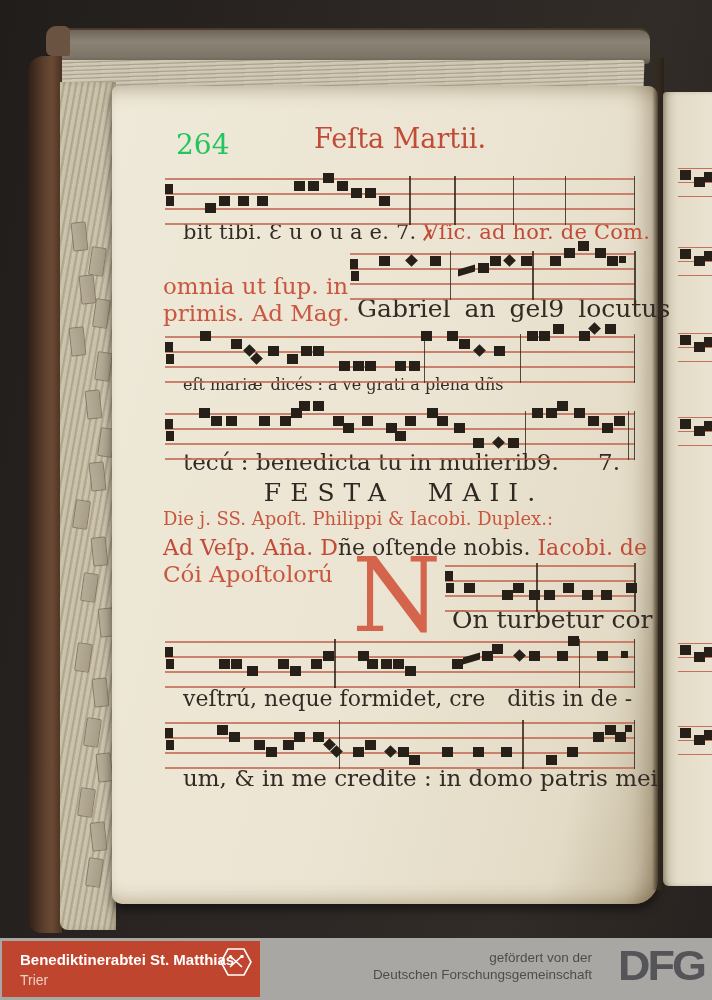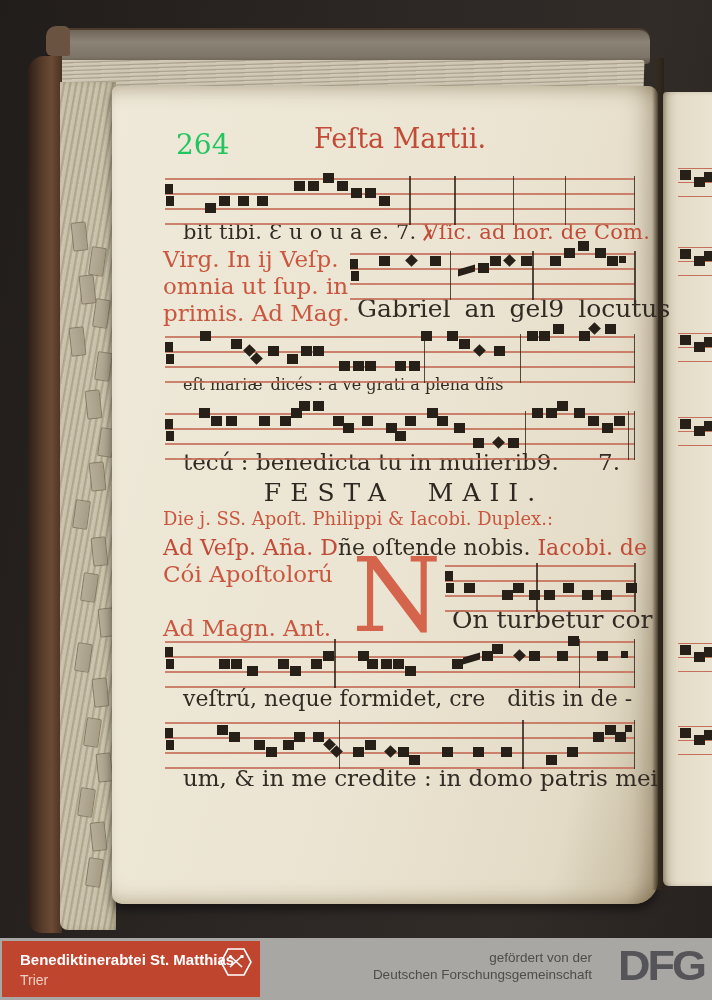--- a/index.html
+++ b/index.html
@@ -149,32 +149,30 @@
       <div class="cluster-line" style="left: 678px; top: 740px; width: 34px;"></div>
       <div class="cluster-line" style="left: 678px; top: 754px; width: 34px;"></div>
       <div class="neume sq" style="left: 680px; top: 728px;"></div>
       <div class="neume sq" style="left: 694px; top: 735px;"></div>
       <div class="neume sq" style="left: 704px; top: 730px;"></div>
     </div>
 
   <div class="txt" id="page-number">264</div>
   <div class="txt red" id="header-festa">Feſta Martii.</div>
   <div class="txt" id="line1"><span class="ink">bit tibi. Ɛ u o u a e. 7. </span><span class="red versicle">V</span><span class="red">ſic. ad hor. de Com.</span></div>
-  <div class="txt rubric" id="rubric1-0">Virg. In ij Veſp.</div>
   <div class="txt rubric" id="rubric1-2">primis. Ad Mag.</div>
   <div class="txt rubric" id="rubric1-1">omnia ut ſup. in</div>
   <div class="txt" id="gabriel">Gabriel an gel9 locutus</div>
   <div class="txt" id="line3">eſt mariæ dicés : a ve grati a plena dñs</div>
   <div class="txt" id="line4">tecú : benedicta tu in mulierib9.</div>
   <div class="txt" id="line4-end">7.</div>
   <div class="txt" id="festa-maii">FESTA MAII.</div>
   <div class="txt" id="die-line">Die j. SS. Apoſt. Philippi &amp; Iacobi. Duplex.:</div>
   <div class="txt" id="advesp-line"><span class="red">Ad Veſp. Aña. </span><span class="red">D</span><span class="ink">ñe oſtende nobis. </span><span class="red">Iacobi. de</span></div>
   <div class="txt rubric" id="rubric2-0">Cói Apoſtolorú</div>
-  <div class="txt rubric" id="rubric2-2">Ad Magn. Ant.</div>
   <div class="txt" id="initial-n">N</div>
   <div class="txt" id="line5">veſtrú, neque formidet, cre ditis in de -</div>
   <div class="txt" id="on-turbetur">On turbetur cor</div>
   <div class="txt" id="line6">um, &amp; in me credite : in domo patris mei</div>
 
   <div id="music-layer">
       <div class="staff" style="left: 165px; top: 178px; width: 470px; height: 57px;">
         <div class="staff-line" style="top: 0px;"></div>
         <div class="staff-line" style="top: 15px;"></div>
         <div class="staff-line" style="top: 30px;"></div>

